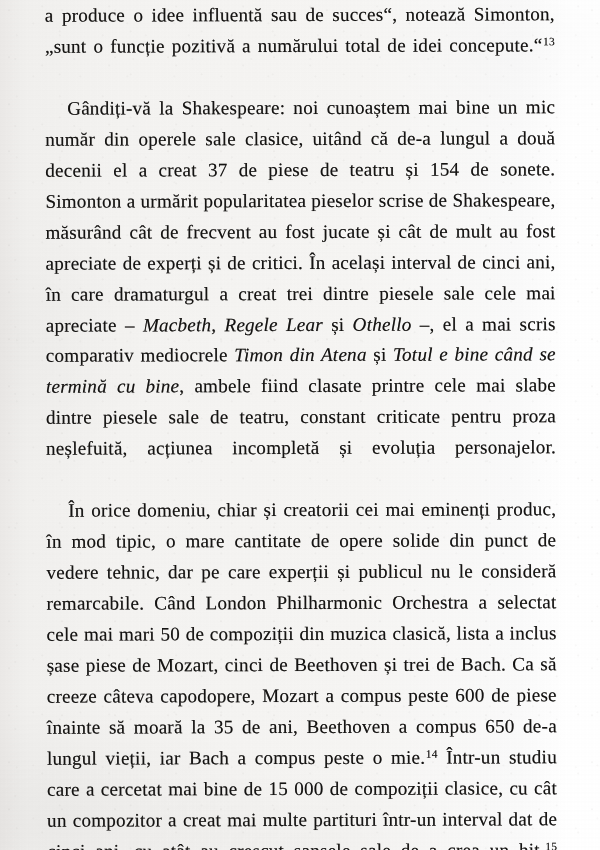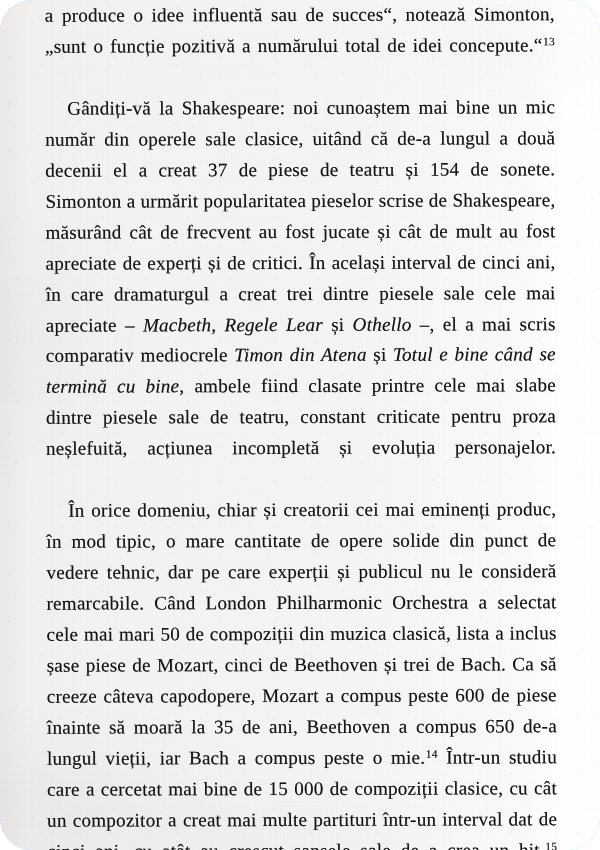--- a/index.html
+++ b/index.html
@@ -14,21 +14,20 @@
     font-family: "Liberation Serif", "DejaVu Serif", serif;
   }
 
   
   .page-scan {
     position: relative;
     width: 600px;
     height: 850px;
     background: #7dd3fc;
     overflow: hidden;
-    border-radius: 32px;
   }
 
   
   .paper-tone {
     position: absolute;
     inset: 0;
     background:
       linear-gradient(to right,
         #ebe9e7 0px,
         #f1f0ee 26px,

